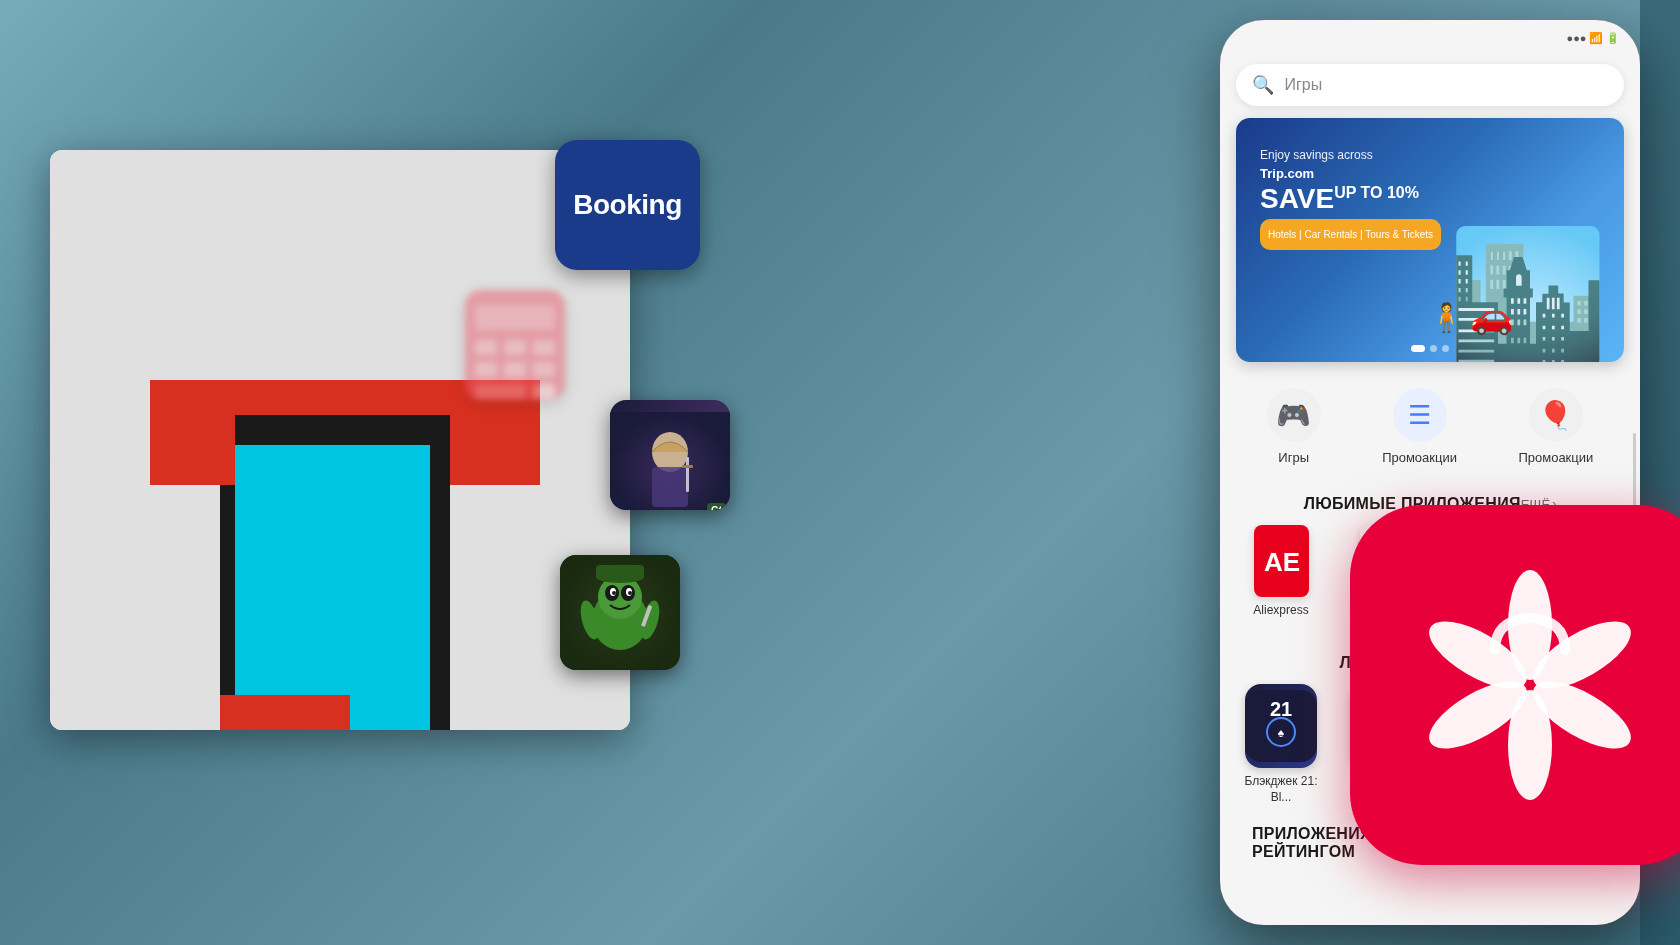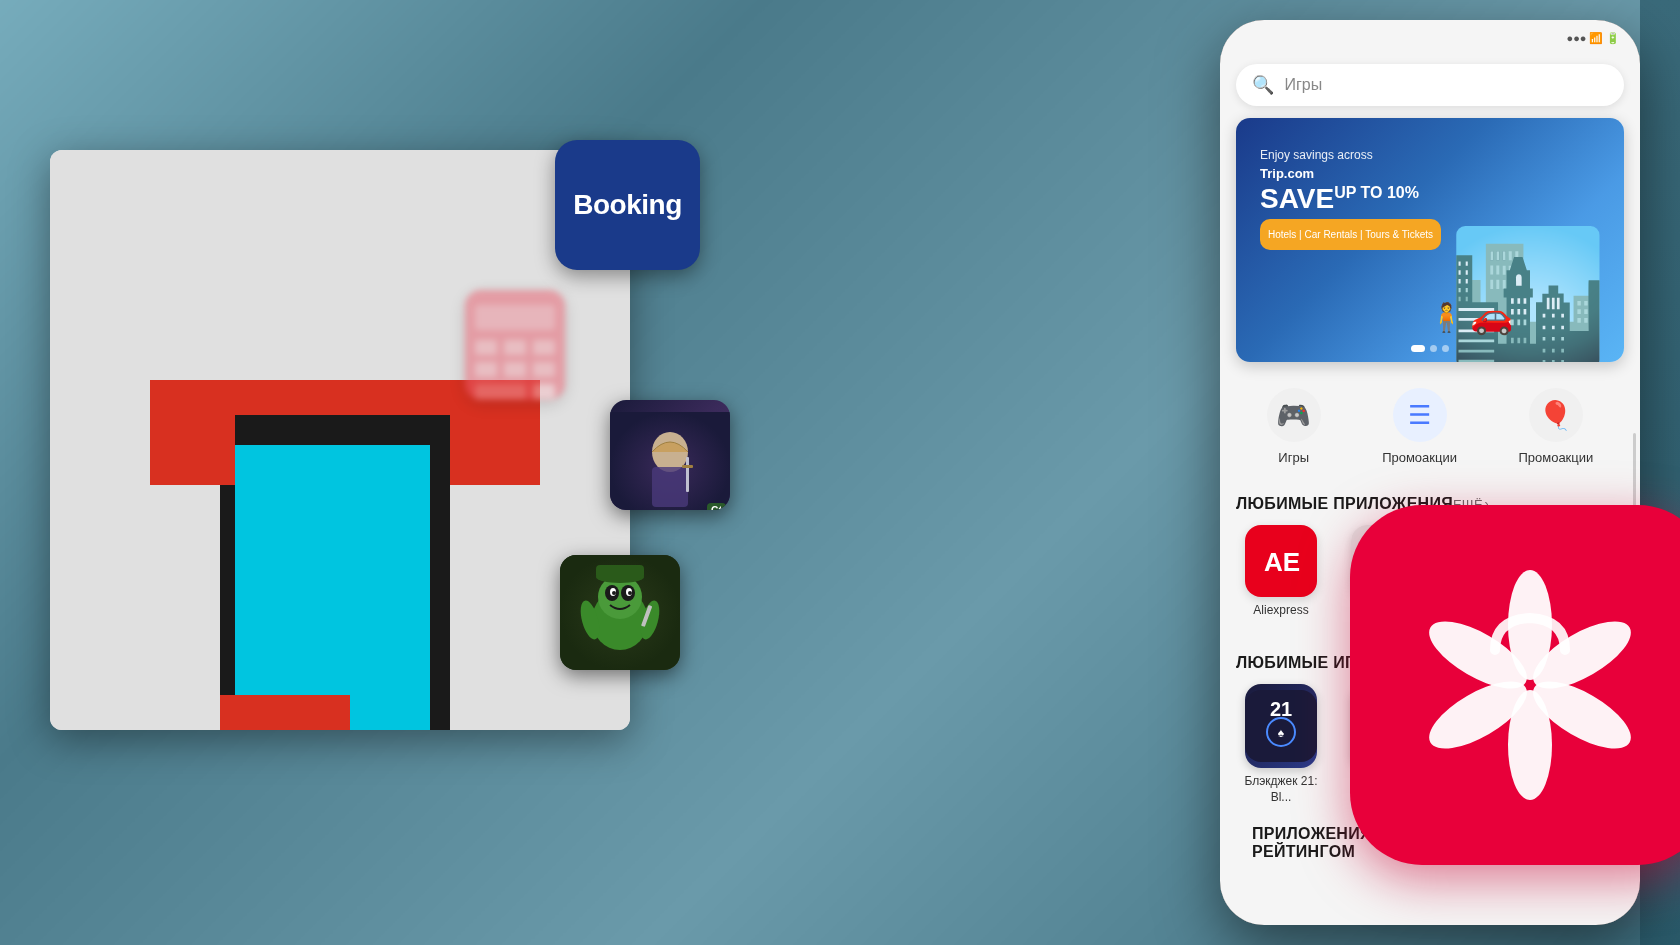--- a/index.html
+++ b/index.html
@@ -290,21 +290,21 @@
     .category-label {
       font-size: 13px;
       color: #333;
       text-align: center;
     }
 
     
     .section-header {
       margin: 0 16px 12px;
       display: flex;
-      justify-content: flex-start;
+      justify-content: center;
       align-items: center;
     }
 
     .section-title {
       font-size: 16px;
       font-weight: 700;
       color: #1a1a1a;
       letter-spacing: 0.3px;
     }
 
@@ -325,23 +325,23 @@
 
     .app-item {
       display: flex;
       flex-direction: column;
       align-items: center;
       gap: 6px;
       width: 90px;
     }
 
     .app-icon {
-      width: 72px;
+      width: 55px;
       height: 72px;
-      border-radius: 16px;
+      border-radius: 8px;
       overflow: hidden;
       box-shadow: 0 3px 10px rgba(0,0,0,0.15);
       display: flex;
       align-items: center;
       justify-content: center;
       font-size: 36px;
     }
 
     .app-icon.aliexpress {
       background: #e8001c;

